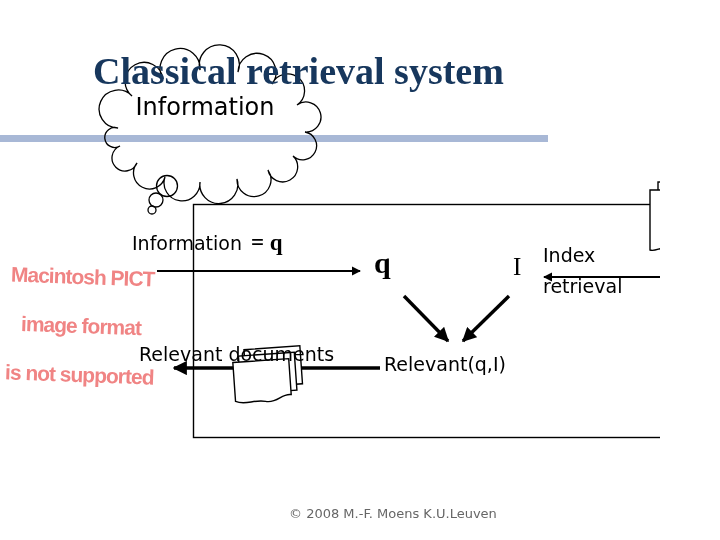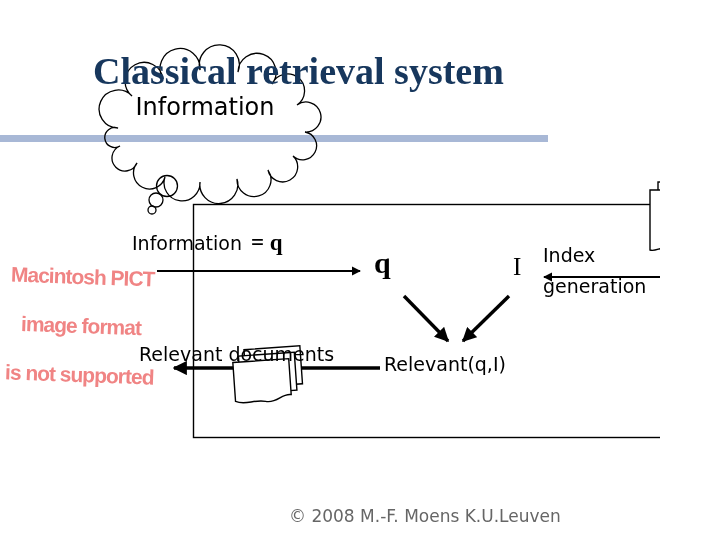--- a/index.html
+++ b/index.html
@@ -22,21 +22,21 @@
   .formulation{left:132px;top:230px;}
   .formulation .sym{font-family:"Liberation Serif","DejaVu Serif",serif;font-size:23px;
                     font-weight:600;margin-left:9px;}
   .q-symbol{left:374px;top:246px;font-family:"Liberation Serif","DejaVu Serif",serif;
             font-size:30px;font-weight:600;}
   .i-symbol{left:513px;top:253px;font-family:"Liberation Serif","DejaVu Serif",serif;
             font-size:25px;font-weight:500;}
   .index-gen{left:543px;top:204px;line-height:31px;margin-top:36px;}
   .ranking{left:384px;top:353px;}
   .relevant{left:139px;top:343px;}
-  .footer{left:289px;top:506px;font-size:17px;color:var(--c-footer);z-index:3;}
+  .footer{left:289px;top:506px;font-size:13px;color:var(--c-footer);z-index:3;}
   .pagenum{left:684px;top:506px;font-size:13px;color:var(--c-footer);z-index:3;}
   svg .ln{stroke:#000;fill:none;}
   svg .pg{fill:#fff;stroke:#000;stroke-width:1.4;}
 </style>
 </head>
 <body>
 
 <div class="slide">
 
   <h1 class="abs title">Classical retrieval system</h1>
@@ -96,21 +96,21 @@
   <div class="label formulation">
     <span>Information</span><span class="sym">= q</span>
   </div>
 
   <div class="label q-symbol">q</div>
 
   <div class="label i-symbol">I</div>
 
   <div class="label index-gen">
     <div>Index</div>
-    <div>generation</div>
+    <div>retrieval</div>
   </div>
 
   <div class="label ranking">Relevant(q,I)</div>
 
   <div class="label relevant">Relevant documents</div>
 
   <div class="abs footer">© 2008 M.-F. Moens  K.U.Leuven</div>
 
   <div class="abs pagenum">5</div>
 

